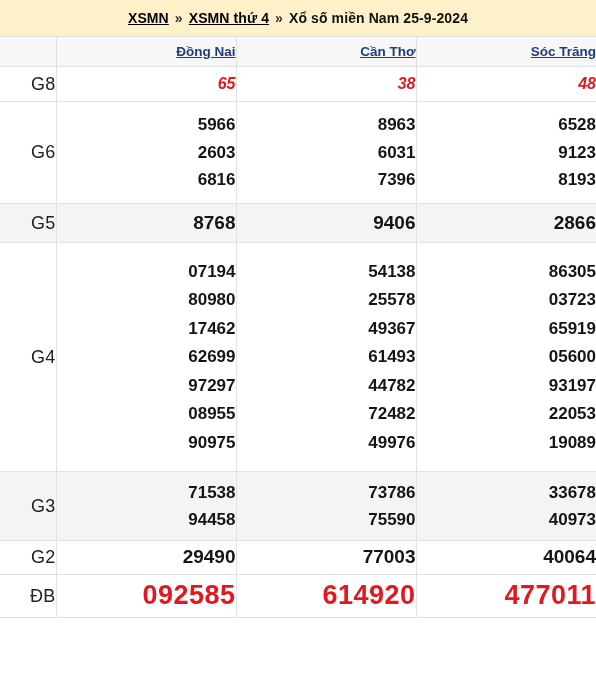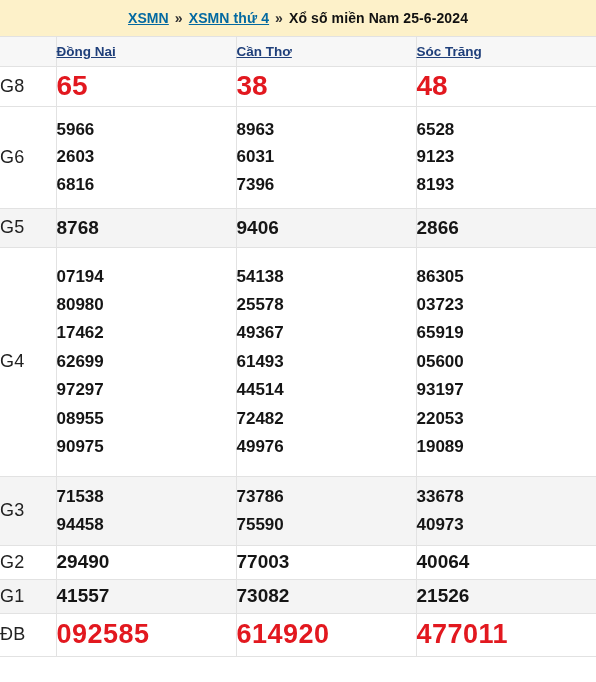--- a/index.html
+++ b/index.html
@@ -24,21 +24,21 @@
     box-sizing: border-box;
   }
   .banner-inner {
     font-size: 14px;
     font-weight: bold;
     color: #1a1a1a;
     white-space: nowrap;
     letter-spacing: 0.1px;
   }
   .crumb-link {
-    color: #0369a1;
+    color: #000000;
     text-decoration: underline;
     cursor: pointer;
   }
   .crumb-sep {
     color: #333333;
     padding: 0 2px;
     font-weight: bold;
   }
   .crumb-text {
     color: #111111;
@@ -50,21 +50,21 @@
     border-collapse: collapse;
     table-layout: fixed;
     background: #ffffff;
   }
   .lotto-table td,
   .lotto-table th {
     border: 1px solid #e2e2e2;
     border-left: none;
     border-right: none;
     padding: 0;
-    text-align: left;
+    text-align: right;
     vertical-align: middle;
   }
   .col-label   { width: 56px;  }
   .col-prov    { width: 180px; border-left: 1px solid #e2e2e2 !important; }
 
   
   thead tr { background: #f7f7f7; }
   thead th {
     height: 29px;
     font-size: 13.5px;
@@ -94,21 +94,21 @@
     line-height: 1.38;
   }
   .num .n {
     display: block;
   }
 
   
   .row-alt { background: #f4f4f4; }
   .row-white { background: #ffffff; }
 
-  .g8 .num    { color: #e2181f; font-size: 28px; }
+  .g8 .num    { color: #e2181f; font-size: 16px; font-style: italic; }
   .g8 td      { height: 34px; }
 
   .g7 td      { height: 33px; }
   .g7 .num    { font-size: 19px; }
 
   .g6 td      { height: 101px; }
   .g6 .num .n { padding: 2px 0; }
 
   .g5 td      { height: 38px; }
   .g5 .num    { font-size: 19px; }
@@ -130,21 +130,21 @@
 </style>
 </head>
 <body>
 
 <div class="banner">
   <div class="banner-inner">
     <span class="crumb-link">XSMN</span>
     <span class="crumb-sep">»</span>
     <span class="crumb-link">XSMN thứ 4</span>
     <span class="crumb-sep">»</span>
-    <span class="crumb-text">Xổ số miền Nam 25-6-2024</span>
+    <span class="crumb-text">Xổ số miền Nam 25-9-2024</span>
   </div>
 </div>
 
 <table class="lotto-table">
   <colgroup>
     <col class="col-label">
     <col class="col-prov">
     <col class="col-prov">
     <col class="col-prov">
   </colgroup>
@@ -219,21 +219,21 @@
         <span class="n">62699</span>
         <span class="n">97297</span>
         <span class="n">08955</span>
         <span class="n">90975</span>
       </td>
       <td class="num">
         <span class="n">54138</span>
         <span class="n">25578</span>
         <span class="n">49367</span>
         <span class="n">61493</span>
-        <span class="n">44514</span>
+        <span class="n">44782</span>
         <span class="n">72482</span>
         <span class="n">49976</span>
       </td>
       <td class="num">
         <span class="n">86305</span>
         <span class="n">03723</span>
         <span class="n">65919</span>
         <span class="n">05600</span>
         <span class="n">93197</span>
         <span class="n">22053</span>
@@ -263,32 +263,20 @@
         <span class="n">29490</span>
       </td>
       <td class="num">
         <span class="n">77003</span>
       </td>
       <td class="num">
         <span class="n">40064</span>
       </td>
     </tr>
 
-    <tr class="g1 row-alt">
-      <td class="lbl">G1</td>
-      <td class="num">
-        <span class="n">41557</span>
-      </td>
-      <td class="num">
-        <span class="n">73082</span>
-      </td>
-      <td class="num">
-        <span class="n">21526</span>
-      </td>
-    </tr>
 
     <tr class="db row-white">
       <td class="lbl">ĐB</td>
       <td class="num">
         <span class="n">092585</span>
       </td>
       <td class="num">
         <span class="n">614920</span>
       </td>
       <td class="num">

